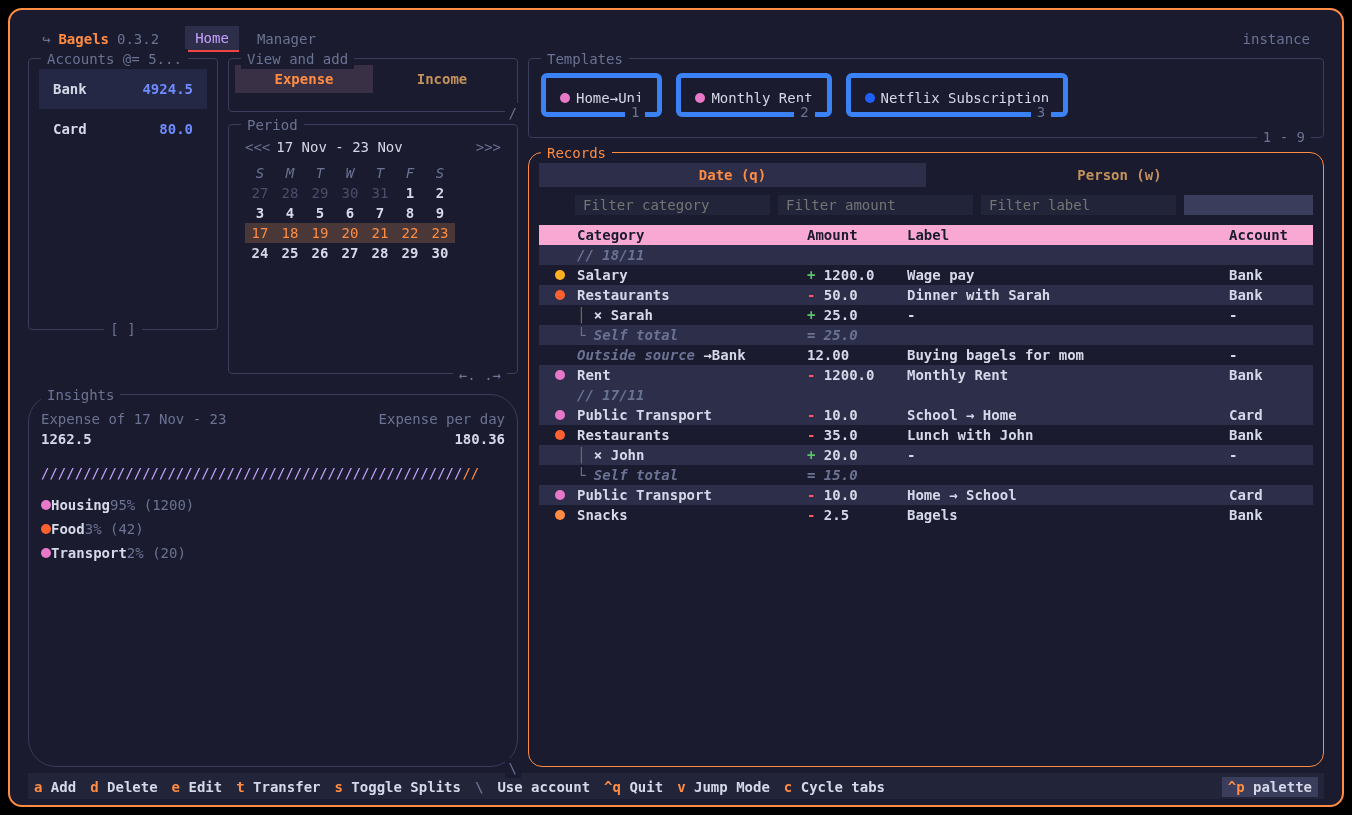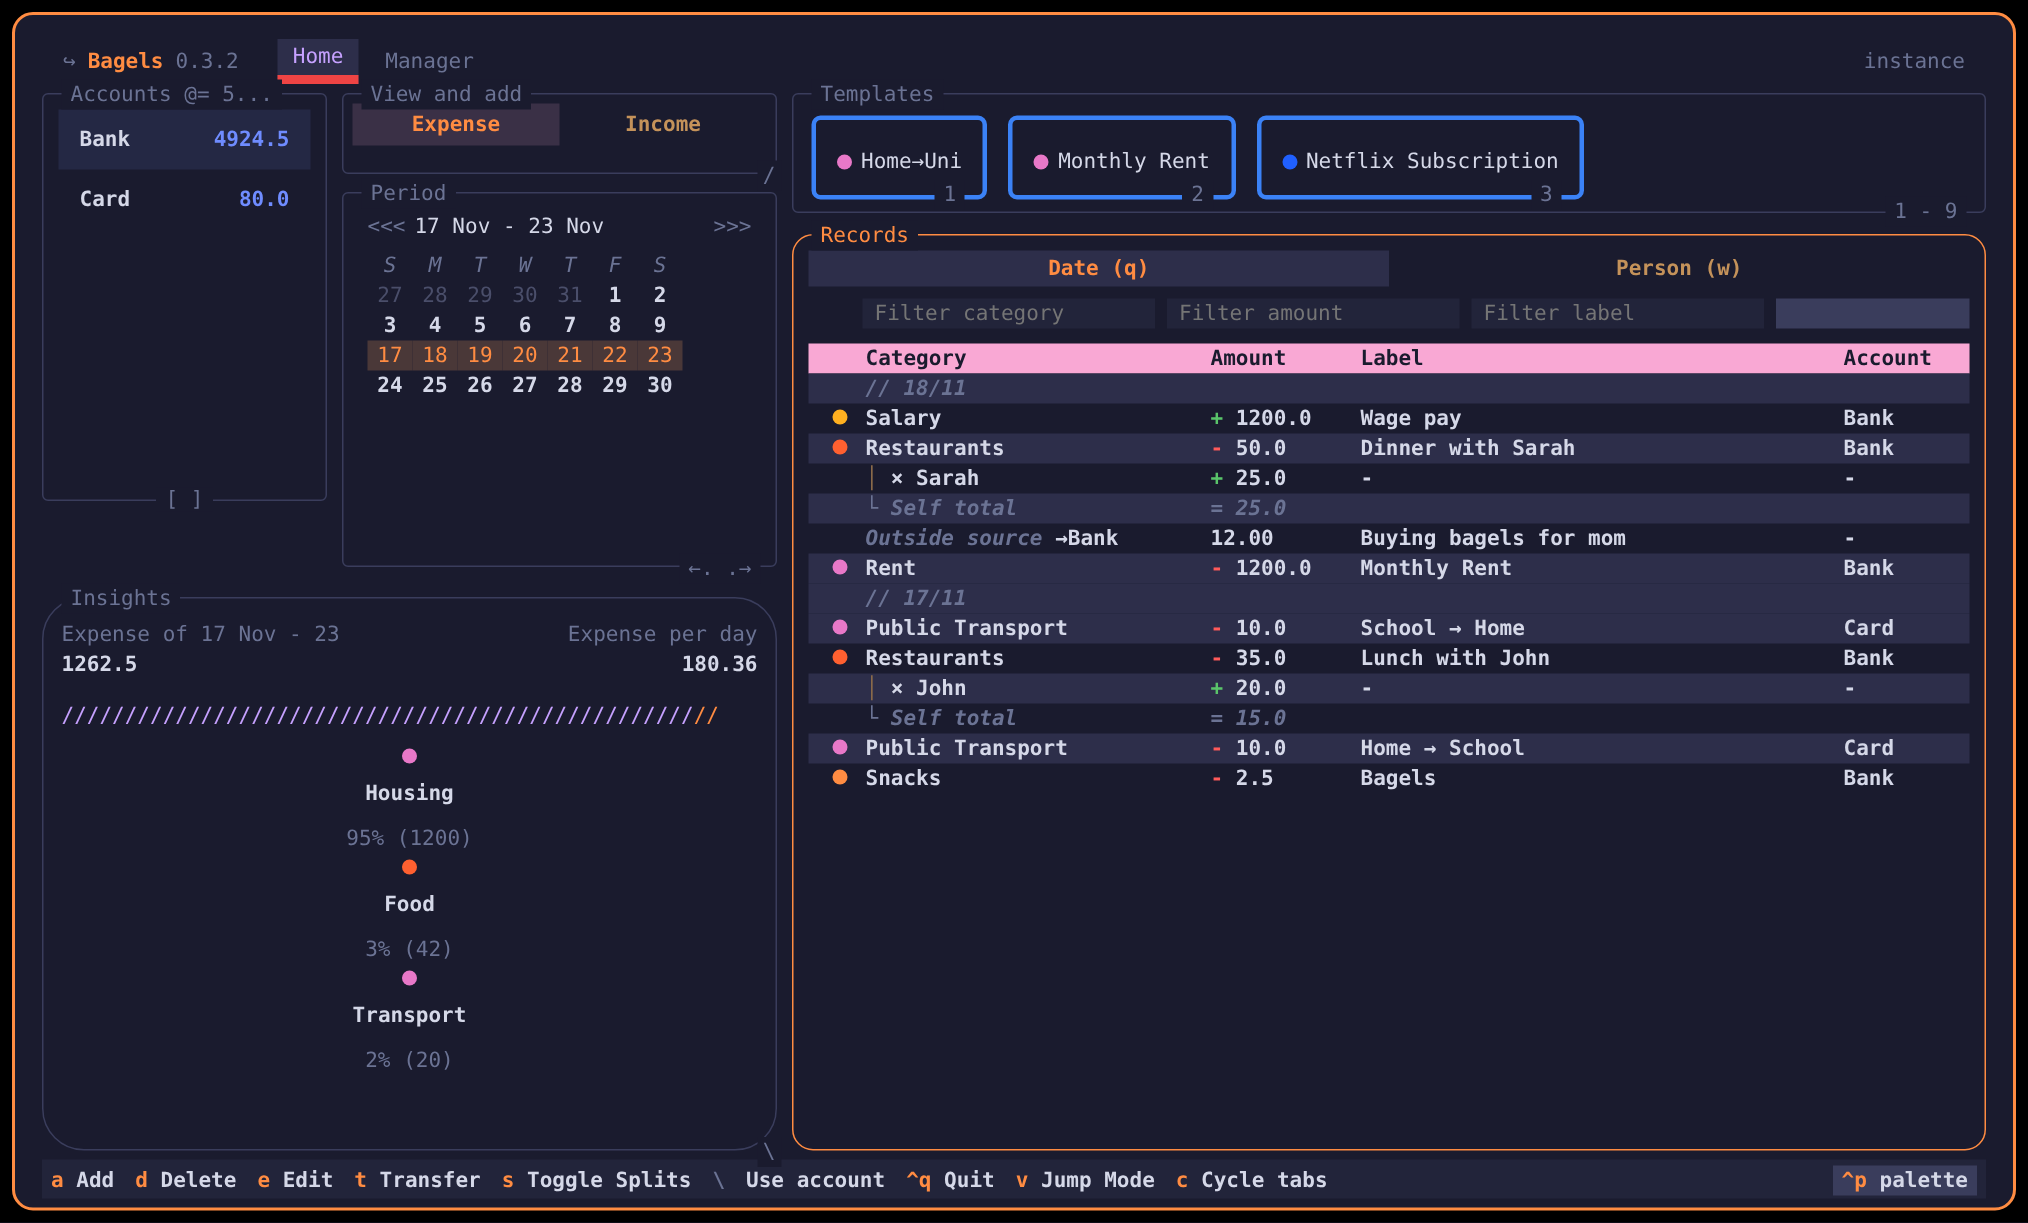--- a/index.html
+++ b/index.html
@@ -33,21 +33,21 @@
   .titlebar .arrow-icon { color: #6b7394; }
   .titlebar .app-name { color: #ff8c42; font-weight: bold; }
   .titlebar .app-version { color: #6b7394; }
   .tab {
     padding: 2px 10px;
     color: #6b7394;
   }
   .tab.active {
     background: #2d2e4a;
     color: #c6a1ff;
-    border-bottom: 6px solid #ef4444;
+    border-bottom: 2px solid #ef4444;
   }
   .instance { margin-left: auto; color: #6b7394; }
 
   .main {
     flex: 1;
     display: flex;
     gap: 10px;
     min-height: 0;
   }
   .left-col {
@@ -119,44 +119,44 @@
   .cal-cur { color: #d5d8e8; font-weight: bold; }
   .cal-hl { background: #4a3838; color: #ff8c42; }
   .period-bot { position:absolute; bottom:-12px; right:10px; background:#1a1b2e; padding:0 6px; color:#6b7394; }
 
   
   .insights { flex:1; display:flex; flex-direction:column; }
   .ins-head { display:flex; justify-content:space-between; padding: 4px 2px 0 2px; }
   .ins-vals { display:flex; justify-content:space-between; padding: 0 2px 10px 2px; color:#d5d8e8; font-weight:bold; }
   .bar-row { color:#c6a1ff; letter-spacing:0px; padding: 4px 2px 10px 2px; white-space:nowrap; overflow:hidden; }
   .bar-row .orange-seg { color:#ff8c42; }
-  .cat-row { display:flex; gap:10px; padding: 2px 2px; align-items:center;flex-direction:column; }
+  .cat-row { display:flex; padding: 2px 2px; align-items:center; }
   .dot { display:inline-block; width:10px; height:10px; border-radius:50%; }
   .dot.pink { background:#e878c8; }
   .dot.red { background:#ff6030; }
   .dot.blue { background:#2060ff; }
   .dot.yellow { background:#ffb020; }
   .dot.orange { background:#ff8c42; }
   .cat-name { color:#d5d8e8; font-weight:bold; }
   .cat-pct { color:#6b7394; }
   .ins-slash { position:absolute; bottom:-12px; right:-4px; background:#1a1b2e; padding:0 4px; color:#6b7394; }
 
   
   .templates-wrap { position:relative; padding-bottom: 6px; }
   .tmpl-row { display:flex; gap:14px; padding: 4px 2px 2px 2px; }
   .tmpl {
-    border: 3px solid #3b82f6;
+    border: 5px solid #3b82f6;
     border-radius: 6px;
     padding: 6px 14px 0 14px;
     color:#d5d8e8;
     position:relative;
     display:flex;
     align-items:center;
     gap:6px;
-    height: 56px;
+    height: 44px;
   }
   .tmpl-key { position:absolute; bottom:-10px; right:12px; background:#1a1b2e; padding:0 6px; color:#6b7394; }
   .paging { position:absolute; bottom:-10px; right:12px; background:#1a1b2e; padding:0 6px; color:#6b7394; }
 
   
   .records { flex:1; display:flex; flex-direction:column; min-height:0;border-radius:14px; }
   .rec-tabs { display:flex; }
   .rtab { flex:1; text-align:center; padding:2px 0; font-weight:bold; }
   .rtab.active { background:#2d2e4a; color:#ff8c42; }
   .rtab.inactive { color:#c4925a; }

